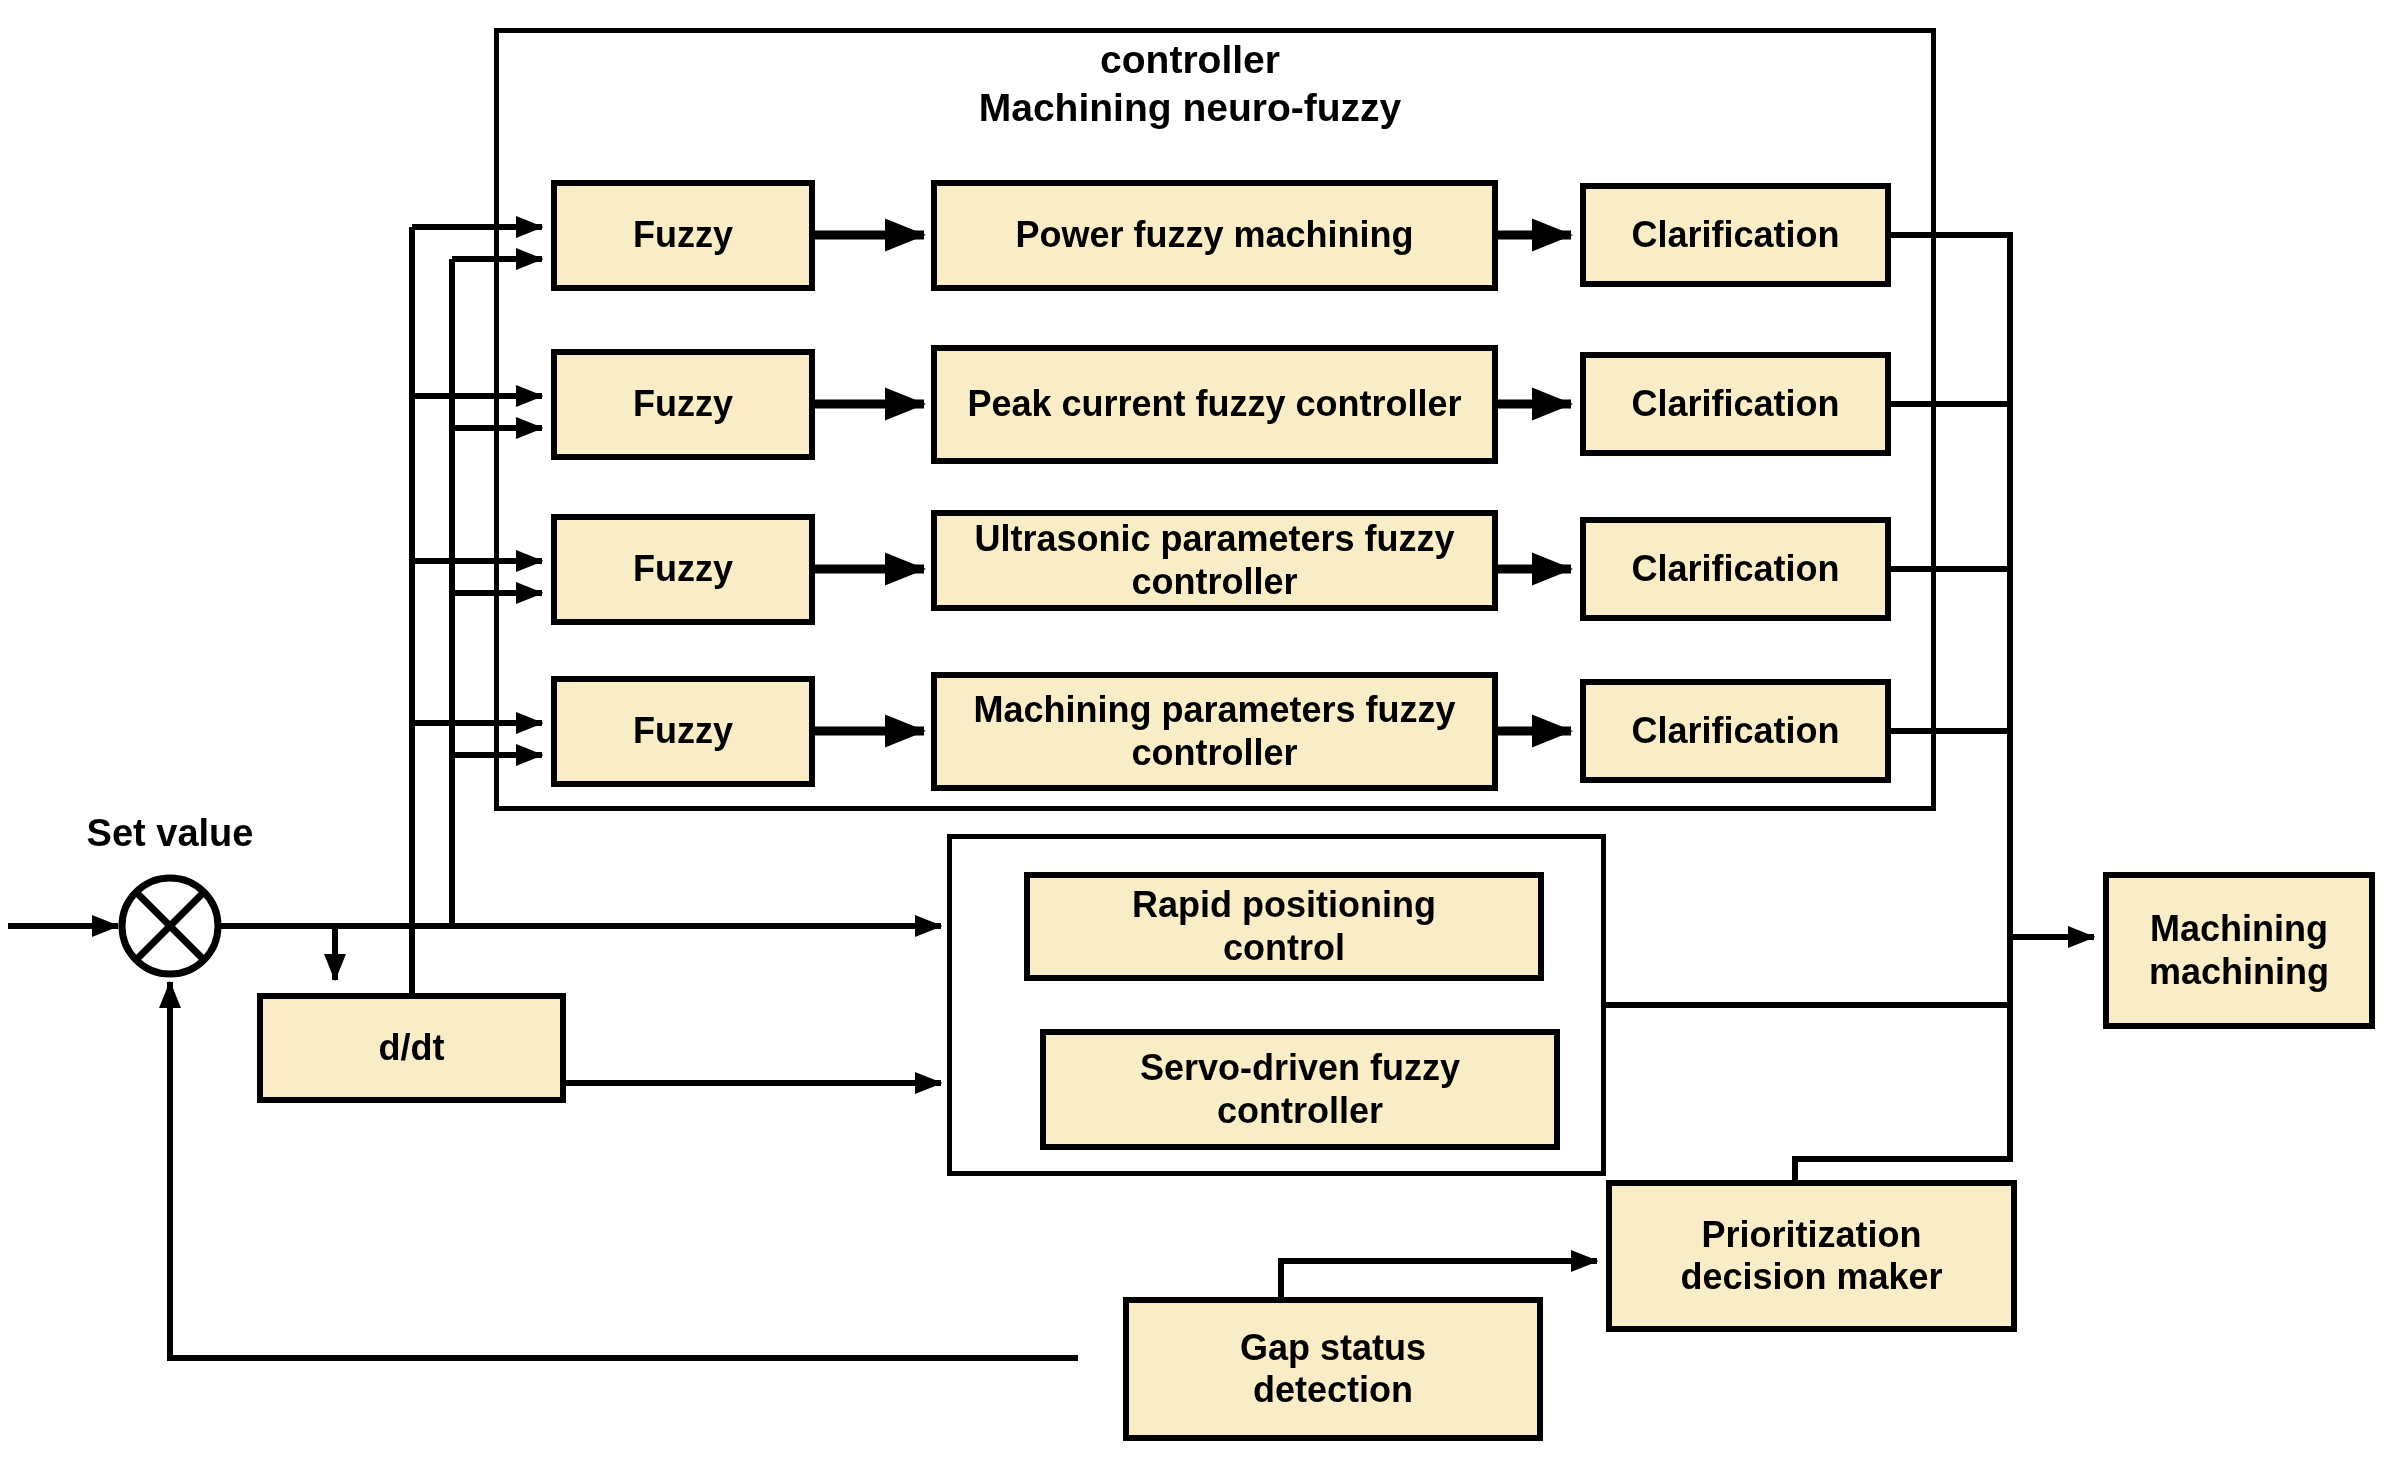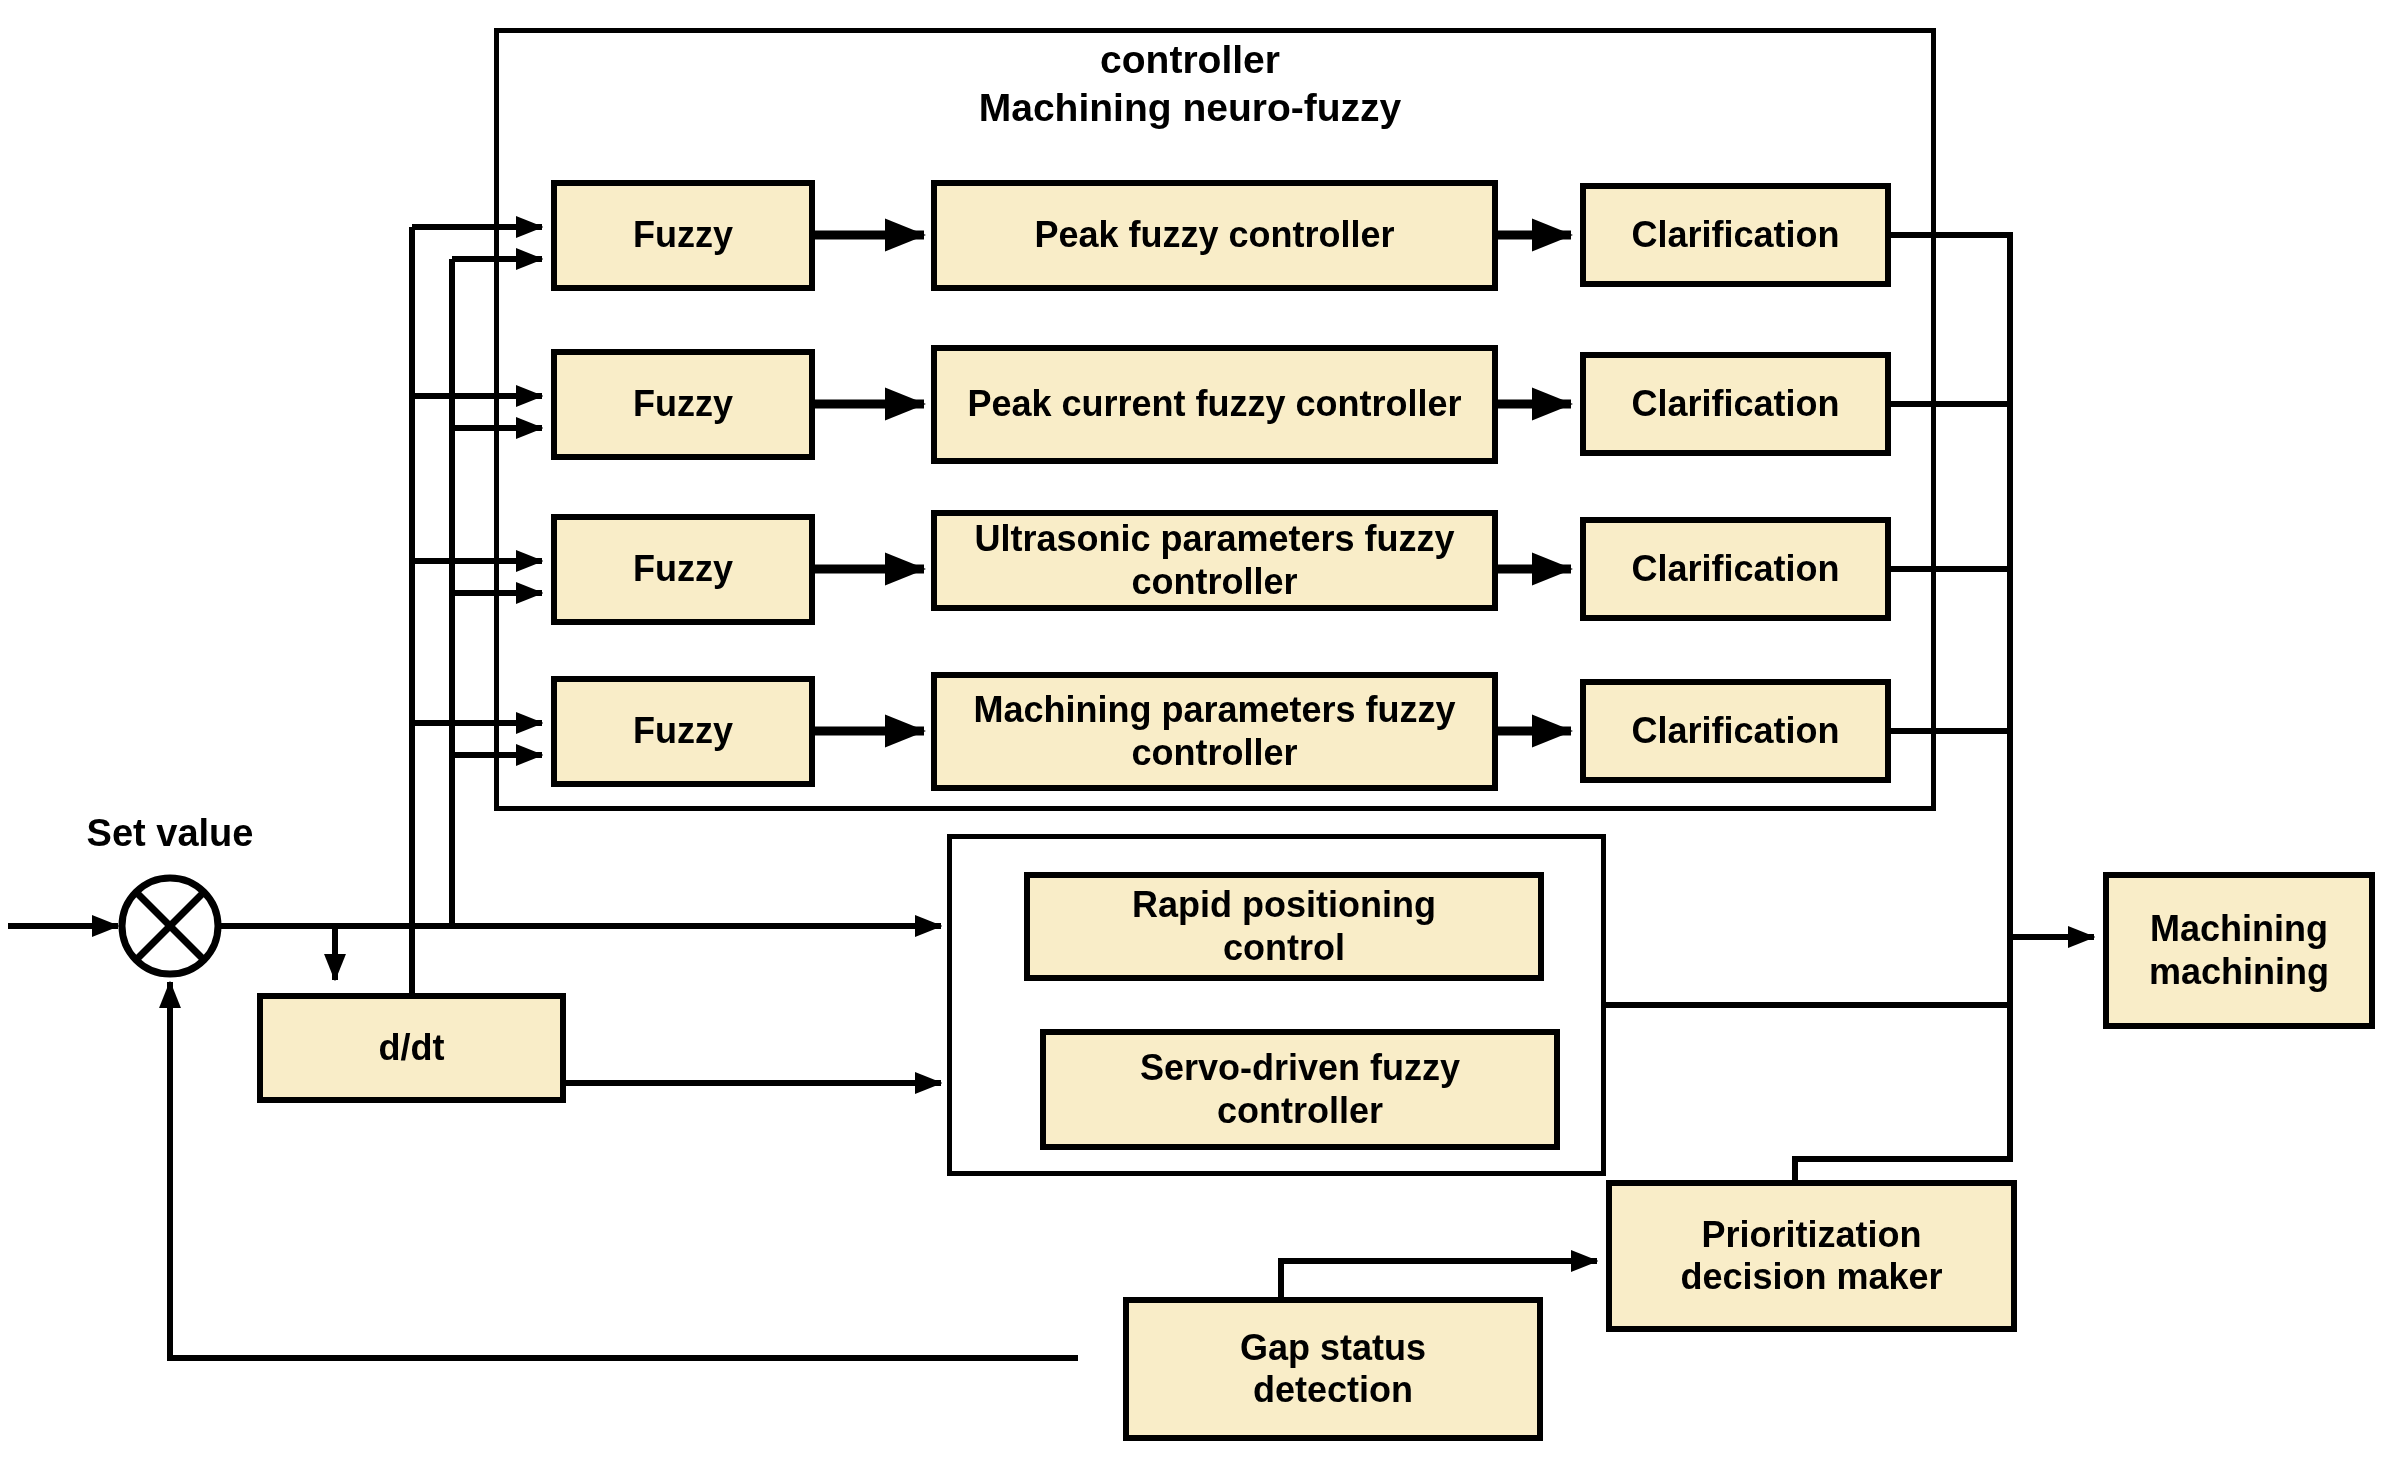--- a/index.html
+++ b/index.html
@@ -94,21 +94,21 @@
   </svg>
 
   <div class="container-box" style="left:494px;top:28px;width:1442px;height:783px;"></div>
 
   <div id="title" class="free-label">
     <div>controller</div>
     <div>Machining neuro-fuzzy</div>
   </div>
 
   <div class="box" style="left:551px;top:180px;width:264px;height:111px;">Fuzzy</div>
-  <div class="box pad20" style="left:931px;top:180px;width:567px;height:111px;">Peak fuzzy controller</div>
+  <div class="box pad20" style="left:931px;top:180px;width:567px;height:111px;">Power fuzzy machining</div>
   <div class="box pad14" style="left:1580px;top:183px;width:311px;height:104px;">Clarification</div>
 
   <div class="box" style="left:551px;top:349px;width:264px;height:111px;">Fuzzy</div>
   <div class="box pad20" style="left:931px;top:345px;width:567px;height:119px;">Peak current fuzzy controller</div>
   <div class="box pad14" style="left:1580px;top:352px;width:311px;height:104px;">Clarification</div>
 
   <div class="box" style="left:551px;top:514px;width:264px;height:111px;">Fuzzy</div>
   <div class="box pad20" style="left:931px;top:510px;width:567px;height:101px;">Ultrasonic parameters fuzzy controller</div>
   <div class="box pad14" style="left:1580px;top:517px;width:311px;height:104px;">Clarification</div>
 

